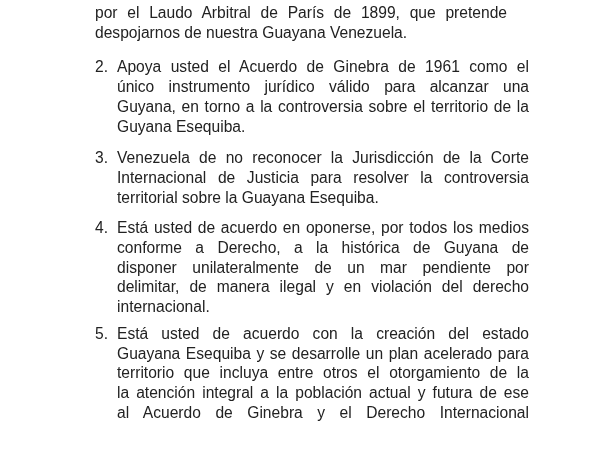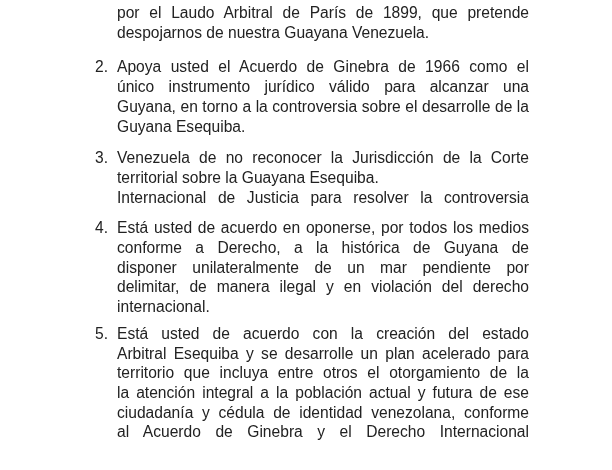--- a/index.html
+++ b/index.html
@@ -19,21 +19,20 @@
     color: #222222;
   }
   .doc {
     position: absolute;
     left: 95px;
     top: 3px;
     width: 434px;
   }
   .para, .item {
     width: 412px;
-    margin-left: 22px;
   }
   .item {
     position: relative;
     margin-left: 0;
     padding-left: 22px;
     width: 412px;
     box-sizing: content-box;
   }
   .item .num {
     position: absolute;
@@ -62,42 +61,41 @@
 <body>
 
 <div class="page">
   <div class="doc" id="doc">
       <div class="para">
         <div class="line">por el Laudo Arbitral de París de 1899, que pretende</div>
         <div class="line final">despojarnos de nuestra Guayana Venezuela.</div>
       </div>
       <div class="item">
         <span class="num">2.</span>
-        <div class="line">Apoya usted el Acuerdo de Ginebra de 1966 como el</div>
+        <div class="line">Apoya usted el Acuerdo de Ginebra de 1961 como el</div>
         <div class="line">único instrumento jurídico válido para alcanzar una</div>
-        <div class="line">Guyana, en torno a la controversia sobre el desarrolle de la</div>
+        <div class="line">Guyana, en torno a la controversia sobre el territorio de la</div>
         <div class="line final">Guyana Esequiba.</div>
       </div>
       <div class="item">
         <span class="num">3.</span>
         <div class="line">Venezuela de no reconocer la Jurisdicción de la Corte</div>
+        <div class="line">Internacional de Justicia para resolver la controversia</div>
         <div class="line final">territorial sobre la Guayana Esequiba.</div>
-        <div class="line">Internacional de Justicia para resolver la controversia</div>
       </div>
       <div class="item">
         <span class="num">4.</span>
         <div class="line">Está usted de acuerdo en oponerse, por todos los medios</div>
         <div class="line">conforme a Derecho, a la histórica de Guyana de</div>
         <div class="line">disponer unilateralmente de un mar pendiente por</div>
         <div class="line">delimitar, de manera ilegal y en violación del derecho</div>
         <div class="line final">internacional.</div>
       </div>
       <div class="item">
         <span class="num">5.</span>
         <div class="line">Está usted de acuerdo con la creación del estado</div>
-        <div class="line">Arbitral Esequiba y se desarrolle un plan acelerado para</div>
+        <div class="line">Guayana Esequiba y se desarrolle un plan acelerado para</div>
         <div class="line">territorio que incluya entre otros el otorgamiento de la</div>
         <div class="line">la atención integral a la población actual y futura de ese</div>
-        <div class="line">ciudadanía y cédula de identidad venezolana, conforme</div>
         <div class="line">al Acuerdo de Ginebra y el Derecho Internacional</div>
       </div>
     </div>
 </div>
 
 </body></html>

